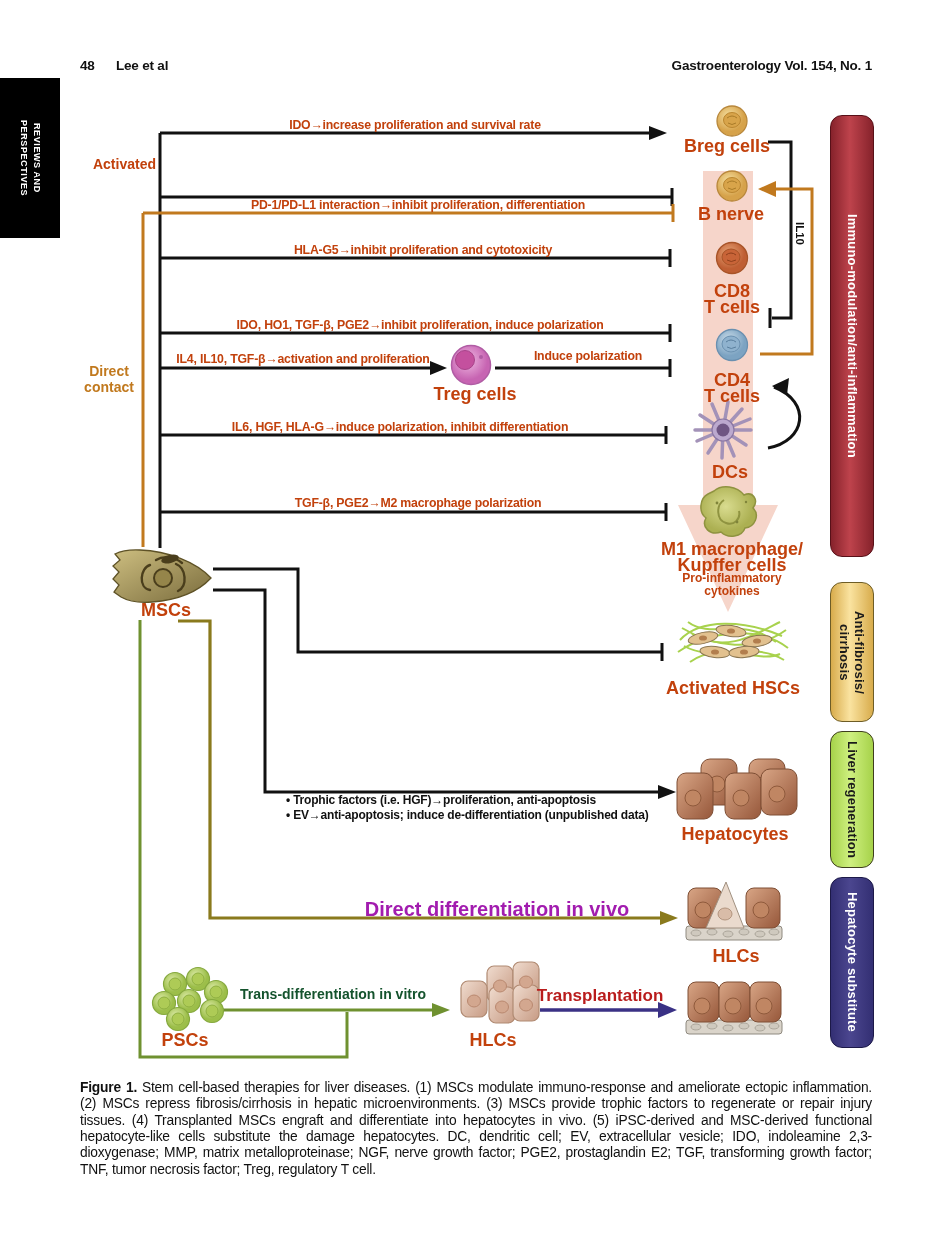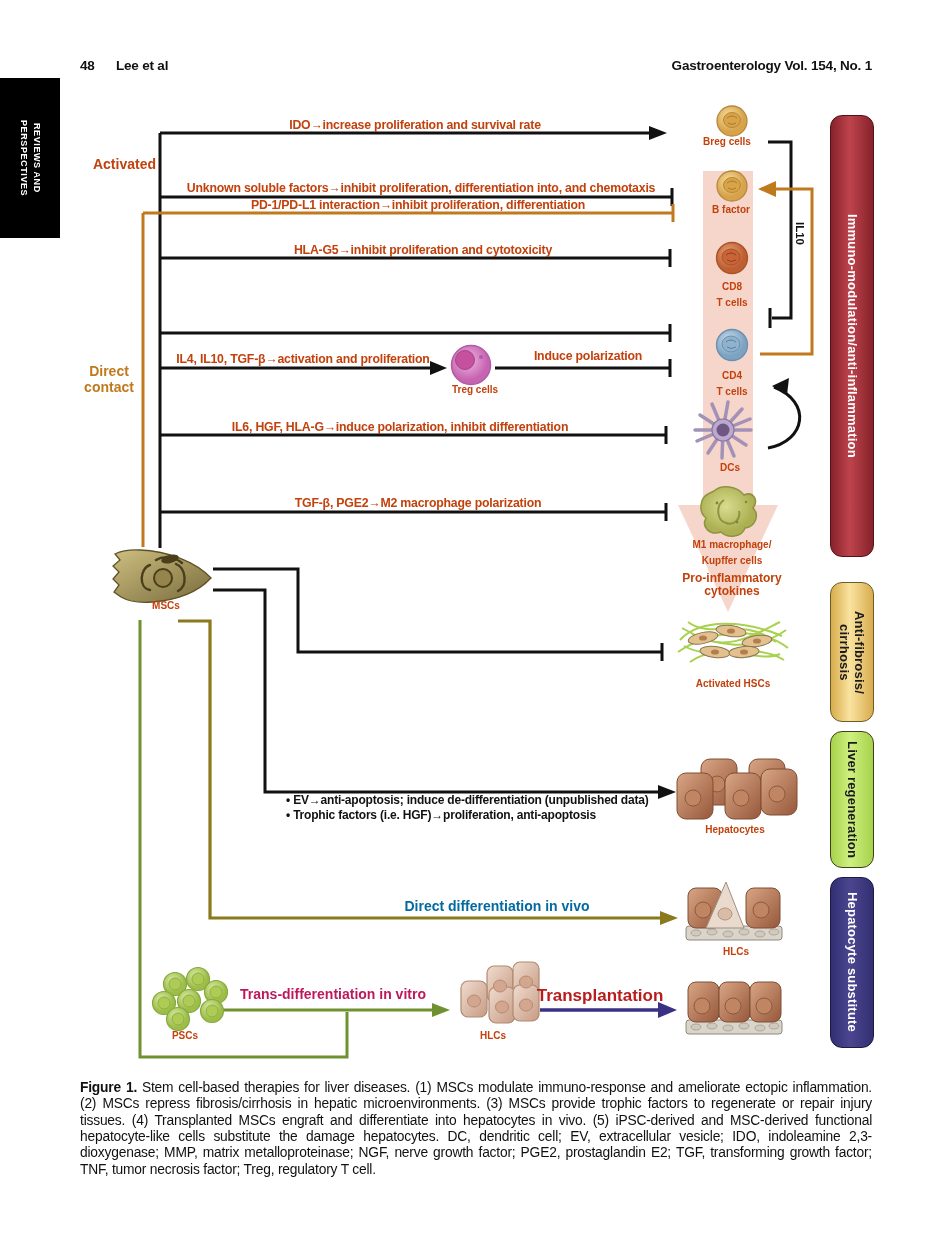--- a/index.html
+++ b/index.html
@@ -6,26 +6,26 @@
   .page{position:relative;width:950px;height:1252px;background:#ffffff;overflow:hidden;
         font-family:"Liberation Sans", sans-serif;color:#111;}
   .hdr{position:absolute;top:58px;font-weight:bold;font-size:13.5px;letter-spacing:-0.2px;}
   .sidebar{position:absolute;left:0;top:78px;width:60px;height:160px;background:#000;
            display:flex;align-items:center;justify-content:center;}
   .sidebar .vtxt{writing-mode:vertical-rl;color:#fff;font-weight:bold;font-size:9px;
                  letter-spacing:0.6px;text-align:center;line-height:13px;}
   .fig-svg{position:absolute;left:0;top:0;}
   .lbl{position:absolute;font-weight:bold;white-space:nowrap;color:#c2410c;}
   .ctr{transform:translateX(-50%);}
-  .cell-lbl{font-size:10px;}
+  .cell-lbl{font-size:18px;}
   .path-lbl{font-size:12.3px;letter-spacing:-0.2px;}
   .sub-lbl{font-size:12px;}
   .orange{color:#C1791E;}
-  .olive{color:#0369a1;font-size:14px;}
-  .green{color:#be185d;font-size:14px;}
+  .olive{color:#a21caf;font-size:20px;}
+  .green{color:#14532d;font-size:14px;}
   .indigo{color:#b91c1c;font-size:17px;}
   .bullets{position:absolute;font-weight:bold;font-size:12px;line-height:15px;
            letter-spacing:-0.2px;white-space:nowrap;}
   .vrot{position:absolute;writing-mode:vertical-rl;font-weight:bold;font-size:11.5px;}
   .bar{position:absolute;left:830px;width:44px;border-radius:12px;
        display:flex;align-items:center;justify-content:center;box-sizing:border-box;}
   .bar .vtxt{writing-mode:vertical-rl;font-weight:bold;font-size:13px;letter-spacing:0.2px;
              text-align:center;line-height:15px;}
   .bar1{top:115px;height:442px;background:linear-gradient(90deg,#86222B,#BE434C 45%,#86222B);
         border:1.5px solid #581018;}
@@ -319,40 +319,40 @@
     </g>
   </svg>
 
   <span class="lbl" style="left:84px;top:156px;width:72px;text-align:right;font-size:14px;">Activated</span>
   <div class="lbl orange" style="left:74px;top:363px;width:70px;text-align:center;font-size:14px;">
     <span style="display:block;">Direct</span>
     <span style="display:block;">contact</span>
   </div>
 
   <span class="lbl ctr path-lbl" style="left:415px;top:118px;">IDO→increase proliferation and survival rate</span>
-  <span class="lbl ctr path-lbl" style="left:421px;top:181px;">Unknown soluble factors→inhibit proliferation, differentiation into, and chemotaxis</span>
   <span class="lbl ctr path-lbl" style="left:418px;top:198px;">PD-1/PD-L1 interaction→inhibit proliferation, differentiation</span>
   <span class="lbl ctr path-lbl" style="left:423px;top:243px;">HLA-G5→inhibit proliferation and cytotoxicity</span>
+  <span class="lbl ctr path-lbl" style="left:420px;top:318px;">IDO, HO1, TGF-β, PGE2→inhibit proliferation, induce polarization</span>
   <span class="lbl ctr path-lbl" style="left:303px;top:352px;">IL4, IL10, TGF-β→activation and proliferation</span>
   <span class="lbl ctr path-lbl" style="left:588px;top:349px;">Induce polarization</span>
   <span class="lbl ctr path-lbl" style="left:400px;top:420px;">IL6, HGF, HLA-G→induce polarization, inhibit differentiation</span>
   <span class="lbl ctr path-lbl" style="left:418px;top:496px;">TGF-β, PGE2→M2 macrophage polarization</span>
   <span class="vrot" style="left:794px;top:222px;font-size:11.5px;">IL10</span>
 
   <div class="bullets" style="left:286px;top:793px;">
+    <div>• Trophic factors (i.e. HGF)→proliferation, anti-apoptosis</div>
     <div>• EV→anti-apoptosis; induce de-differentiation (unpublished data)</div>
-    <div>• Trophic factors (i.e. HGF)→proliferation, anti-apoptosis</div>
   </div>
 
   <span class="lbl ctr olive" style="left:497px;top:898px;">Direct differentiation in vivo</span>
   <span class="lbl ctr green" style="left:333px;top:986px;">Trans-differentiation in vitro</span>
   <span class="lbl ctr indigo" style="left:600px;top:986px;">Transplantation</span>
 
   <span class="lbl ctr cell-lbl" style="left:727px;top:136px;">Breg cells</span>
-  <span class="lbl ctr cell-lbl" style="left:731px;top:204px;">B factor</span>
+  <span class="lbl ctr cell-lbl" style="left:731px;top:204px;">B nerve</span>
   <span class="lbl ctr cell-lbl" style="left:732px;top:281px;">CD8</span>
   <span class="lbl ctr cell-lbl" style="left:732px;top:297px;">T cells</span>
   <span class="lbl ctr cell-lbl" style="left:732px;top:370px;">CD4</span>
   <span class="lbl ctr cell-lbl" style="left:732px;top:386px;">T cells</span>
   <span class="lbl ctr cell-lbl" style="left:475px;top:384px;">Treg cells</span>
   <span class="lbl ctr cell-lbl" style="left:730px;top:462px;">DCs</span>
   <span class="lbl ctr cell-lbl" style="left:732px;top:539px;">M1 macrophage/</span>
   <span class="lbl ctr cell-lbl" style="left:732px;top:555px;">Kupffer cells</span>
   <span class="lbl ctr sub-lbl" style="left:732px;top:571px;">Pro-inflammatory</span>
   <span class="lbl ctr sub-lbl" style="left:732px;top:584px;">cytokines</span>

